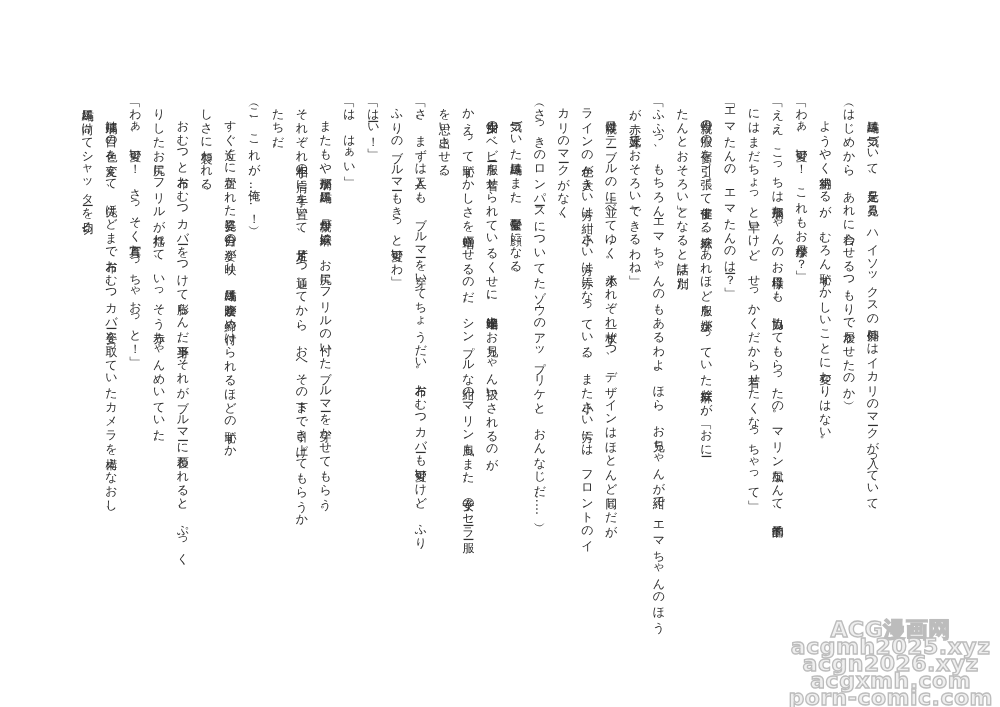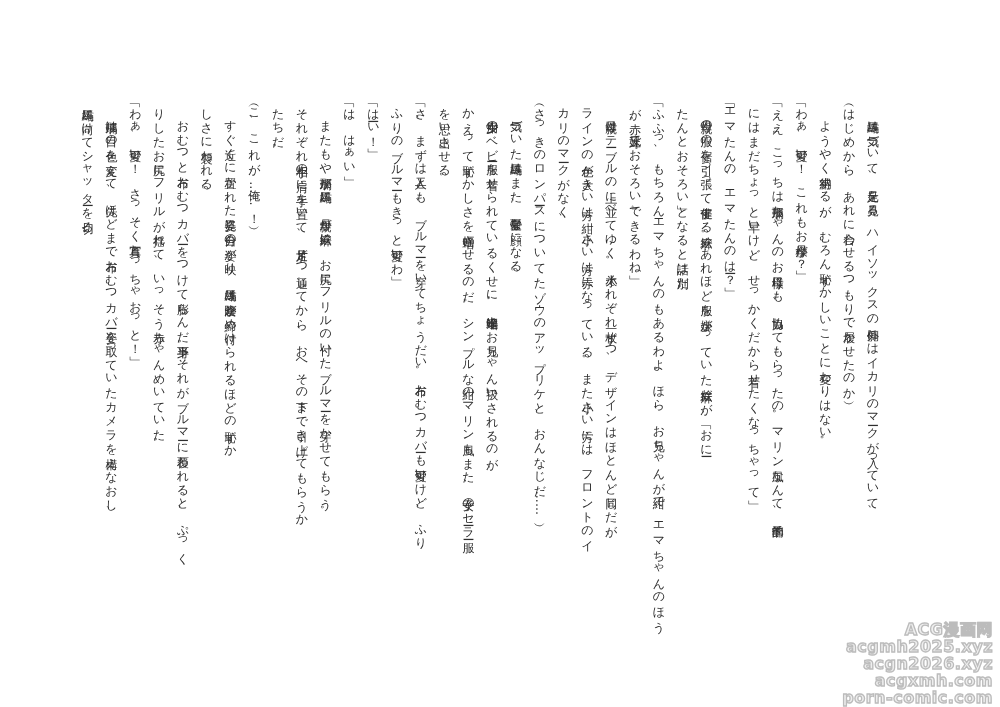--- a/index.html
+++ b/index.html
@@ -32,24 +32,24 @@
     display: block;
     white-space: nowrap;
   }
   .text-line.indent {
     padding-top: 12px; 
   }
   .watermark {
     position: absolute;
     right: 7px;
     bottom: 1px;
-    text-align: right;
+    text-align: center;
     font-family: "DejaVu Sans", "Liberation Sans", sans-serif;
     font-weight: bold;
-    font-size: 16px;
+    font-size: 22px;
     line-height: 17px;
     letter-spacing: 0.5px;
     color: #efefef;
     -webkit-text-stroke: 1.3px #bcbcbc;
     text-shadow: 0 0 1px #c4c4c4;
   }
   .watermark-line {
     display: block;
   }
 </style>

